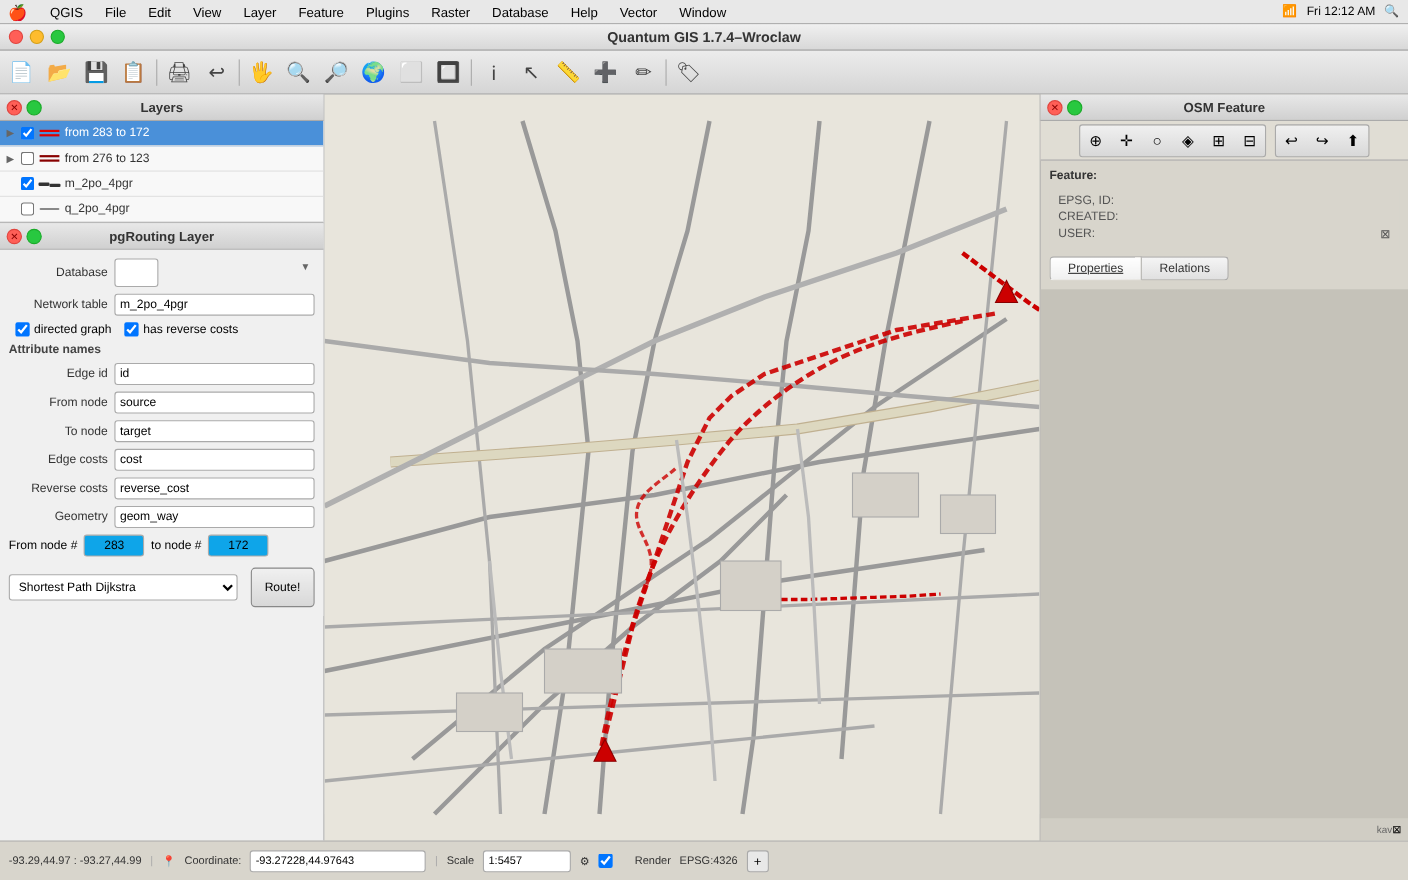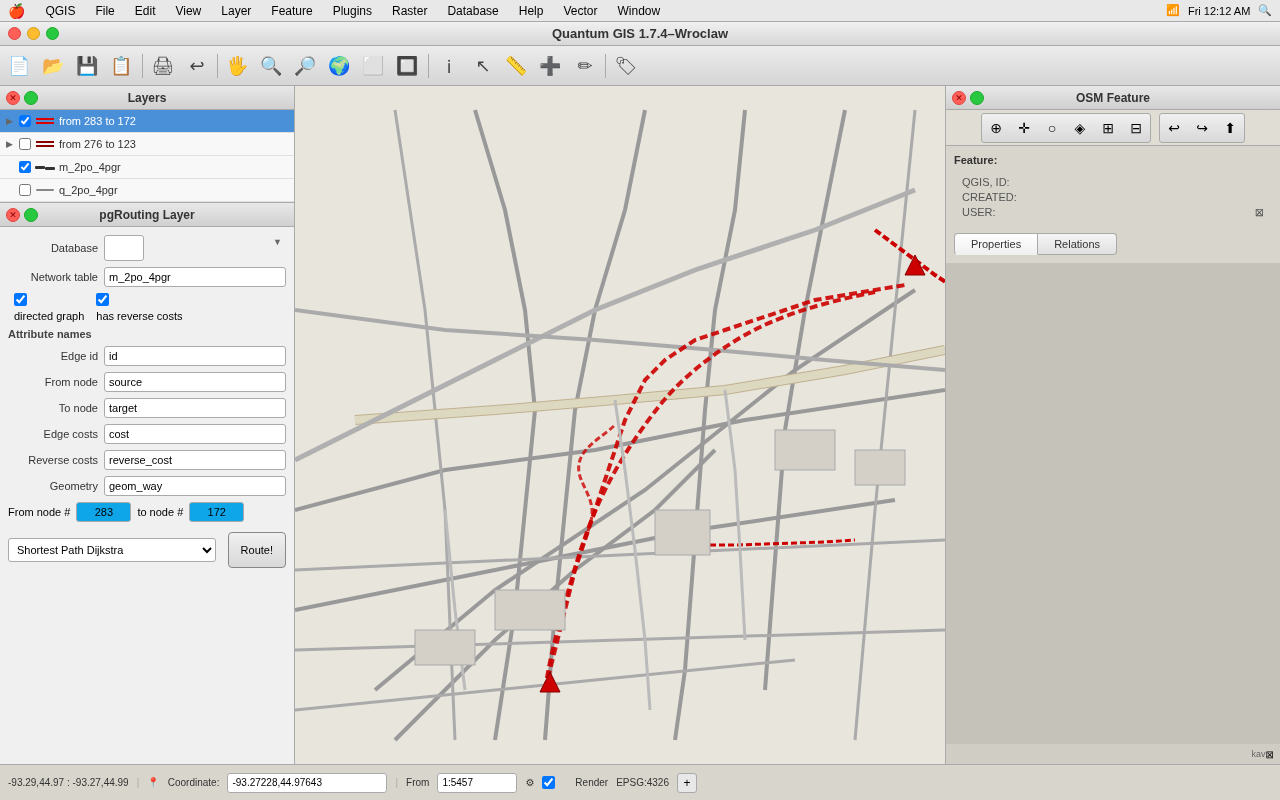--- a/index.html
+++ b/index.html
@@ -54,21 +54,21 @@
     .pgrouting-panel { border-top: 1px solid #aaa; background: #f0f0f0; padding: 0; }
     .pgrouting-header { background: linear-gradient(to bottom, #e8e8e8, #d0d0d0); height: 24px; display: flex; align-items: center; justify-content: space-between; padding: 0 6px; border-bottom: 1px solid #aaa; }
     .pgrouting-content { padding: 8px; display: flex; flex-direction: column; gap: 6px; }
     .form-row { display: flex; align-items: center; gap: 6px; }
     .form-label { width: 90px; font-size: 11px; color: #333; text-align: right; }
     .form-input { flex: 1; height: 20px; border: 1px solid #aaa; border-radius: 3px; padding: 0 4px; font-size: 11px; background: white; }
     .form-select { flex: 1; height: 20px; border: 1px solid #aaa; border-radius: 3px; padding: 12px 2px; font-size: 11px; background: white; appearance: none; -webkit-appearance: none; }
     .form-select-wrapper { flex: 1; position: relative; }
     .form-select-wrapper::after { content: '▼'; position: absolute; right: 4px; top: 2px; font-size: 9px; color: #666; pointer-events: none; }
     .checkbox-row { display: flex; align-items: center; gap: 12px; padding-left: 6px; }
-    .checkbox-item { display: flex; align-items: flex-start; gap: 4px; flex-direction: column; }
+    .checkbox-item { display: flex; align-items: center; gap: 4px; }
     .section-label { font-size: 11px; font-weight: bold; color: #444; padding: 2px 0; }
     .node-row { display: flex; align-items: center; gap: 6px; }
     .node-input { width: 55px; height: 20px; border: 1px solid #aaa; border-radius: 3px; padding: 0 4px; font-size: 11px; background: #0ea5e9; text-align: center; }
     .bottom-row { display: flex; align-items: center; gap: 12px; margin-top: 4px; }
     .algo-select-wrapper { flex: 1; position: relative; }
     .algo-select { width: 100%; height: 24px; border: 1px solid #aaa; border-radius: 3px; padding: 0 4px; font-size: 11px; background: white; }
     .route-btn { height: 36px; padding: 0 12px; border: 1px solid #888; border-radius: 4px; background: linear-gradient(to bottom, #f0f0f0, #d8d8d8); font-size: 11px; cursor: pointer; }
 
     
     .map-area { flex: 1; background: #e8e5dc; position: relative; overflow: hidden; }
@@ -76,21 +76,21 @@
     
     .osm-panel { width: 335px; display: flex; flex-direction: column; background: #d8d5cc; border-left: 1px solid #aaa; }
     .osm-header { background: linear-gradient(to bottom, #e8e8e8, #d0d0d0); height: 24px; display: flex; align-items: center; justify-content: space-between; padding: 0 6px; border-bottom: 1px solid #aaa; }
     .osm-toolbar { background: #e0ddd4; height: 36px; display: flex; align-items: center; justify-content: center; gap: 4px; border-bottom: 1px solid #aaa; padding: 0 4px; }
     .osm-btn { width: 28px; height: 28px; background: none; border: none; cursor: pointer; display: flex; align-items: center; justify-content: center; font-size: 14px; border-radius: 3px; }
     .osm-btn-group { display: flex; border: 1px solid #aaa; border-radius: 3px; background: linear-gradient(to bottom, #f0f0f0, #d8d8d8); }
     .osm-content { padding: 8px; }
     .osm-field { font-size: 11px; color: #555; margin-bottom: 3px; }
     .osm-tabs { display: flex; margin-top: 8px; }
     .osm-tab { padding: 4px 16px; font-size: 11px; border: 1px solid #aaa; cursor: pointer; background: linear-gradient(to bottom, #f5f5f5, #e0e0e0); color: #333; }
-    .osm-tab:first-child { border-radius: 4px 0 0 4px; }
+    .osm-tab:first-child { border-radius: 4px 0 0 4px; text-decoration: underline; }
     .osm-tab:last-child { border-radius: 0 4px 4px 0; border-left: none; }
     .osm-tab.active { background: linear-gradient(to bottom, #ffffff, #f0f0f0); border-bottom: 1px solid #f0f0f0; }
     .osm-image-area { flex: 1; background: #c8c4b8; margin: 0; position: relative; }
     .osm-image-placeholder { width: 100%; height: 100%; background: #c5c2b9; }
     .osm-bottom-bar { height: 20px; background: #d0cdc4; display: flex; align-items: center; justify-content: flex-end; padding: 0 6px; }
     .osm-bottom-icon { font-size: 9px; color: #666; padding-left: 43px; }
 
     
     .statusbar { height: 36px; background: #d8d5cc; border-top: 1px solid #aaa; display: flex; align-items: center; padding: 0 8px; gap: 8px; font-size: 10px; color: #333; }
     .status-coords { flex: 0 0 auto; }
@@ -380,21 +380,21 @@
         <button class="osm-btn">↩</button>
         <button class="osm-btn">↪</button>
         <button class="osm-btn">⬆</button>
       </div>
     </div>
     <div class="osm-content">
       <div>
         <span style="font-size:11px; font-weight:bold; color:#333;">Feature:</span>
       </div>
       <div style="margin-top:6px; padding: 4px 8px; background: #d8d5cc;">
-        <div class="osm-field">QGIS, ID:</div>
+        <div class="osm-field">EPSG, ID:</div>
         <div class="osm-field">CREATED:</div>
         <div class="osm-field">
           <span>USER:</span>
           <span style="float:right; cursor:pointer;">⊠</span>
         </div>
       </div>
       <div class="osm-tabs">
         <div class="osm-tab active">Properties</div>
         <div class="osm-tab">Relations</div>
       </div>
@@ -410,21 +410,21 @@
 
 </div>
 
 <div class="statusbar">
   <span class="status-coords">-93.29,44.97 : -93.27,44.99</span>
   <span class="status-sep">|</span>
   <span>📍</span>
   <span>Coordinate:</span>
   <input type="text" class="scale-input" style="width: 160px;" value="-93.27228,44.97643">
   <span class="status-sep">|</span>
-  <span>From</span>
+  <span>Scale</span>
   <input type="text" class="scale-input" value="1:5457" style="">
   <span style="cursor:pointer;">⚙</span>
   <div class="render-check">
     <input type="checkbox" checked="" style="">
     <span>Render</span>
   </div>
   <span>EPSG:4326</span>
   <button class="magnify-btn">+</button>
 </div>
 

